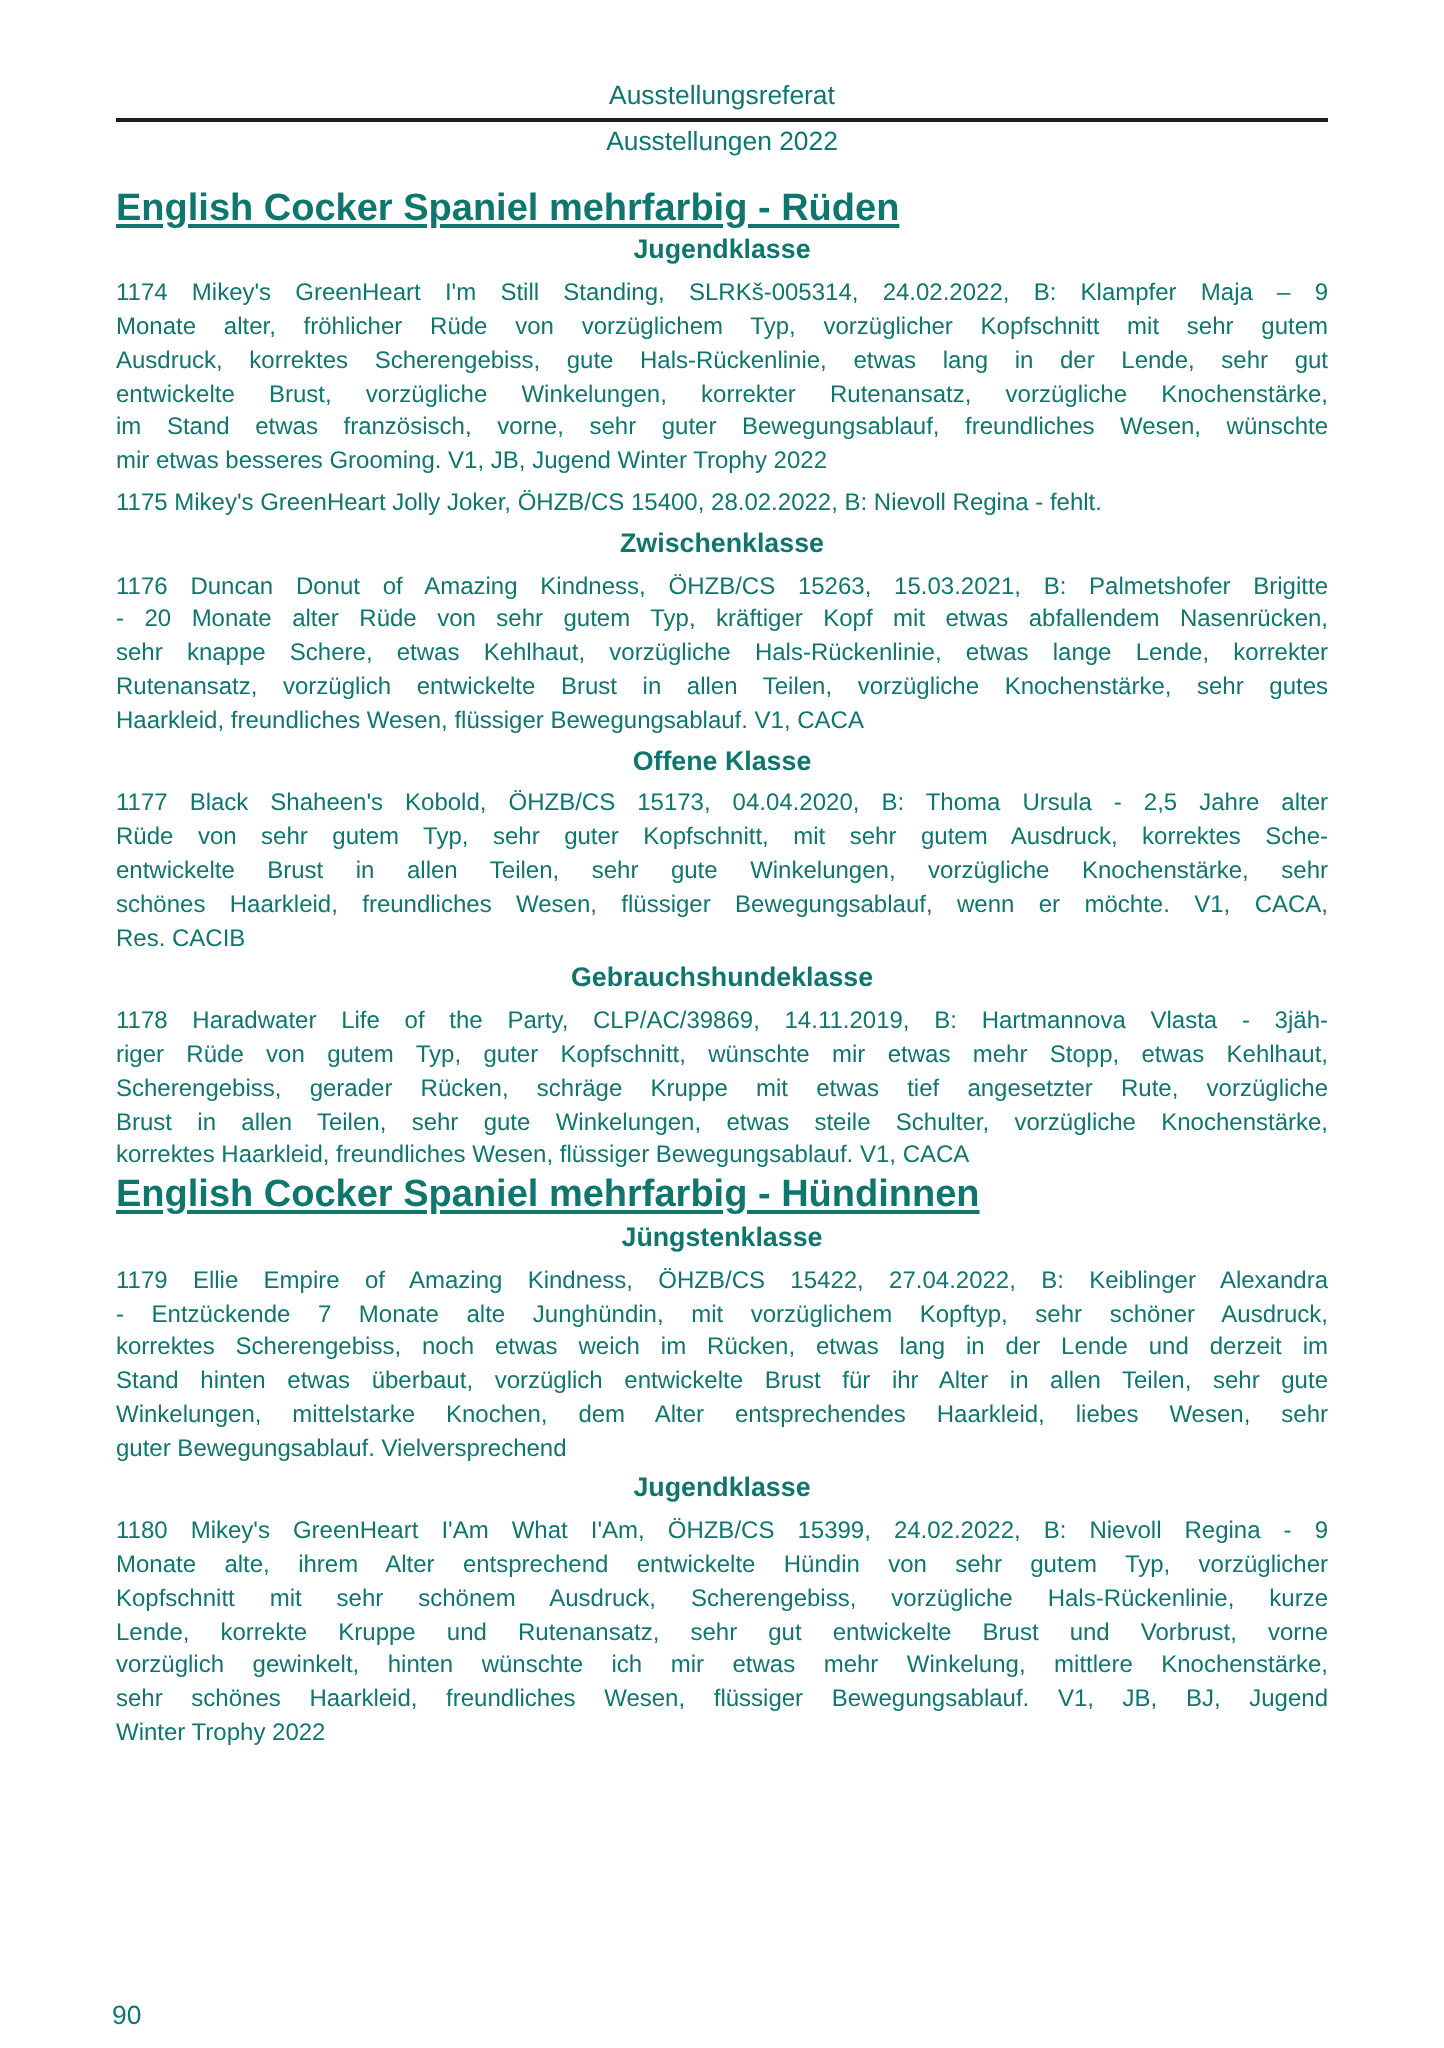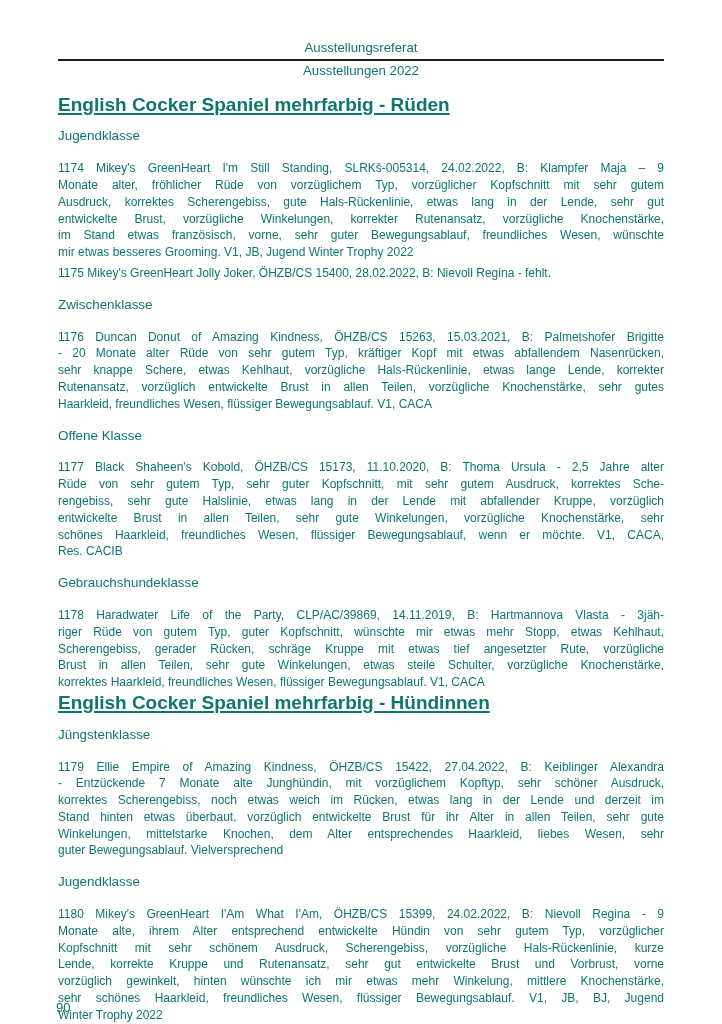--- a/index.html
+++ b/index.html
@@ -38,23 +38,24 @@
     font-weight: bold;
     text-decoration: underline;
     text-decoration-thickness: 1.5px;
     text-underline-offset: 2px;
     margin: 4px 0;
     white-space: nowrap;
   }
   .class-heading {
     font-size: 13.4px;
     line-height: 16.8px;
-    font-weight: normal;
-    margin: 15px 0;
+    font-weight: bold;
+    margin: 4px 0;
     white-space: nowrap;
+    text-align: center;
   }
   .entry { margin: 4px 0; }
   .entry .line {
     font-size: 12px;
     line-height: 16.8px;
     white-space: nowrap;
     text-align: justify;
     text-align-last: justify;
   }
   .entry .line.last {
@@ -96,23 +97,22 @@
         <div class="class-heading">Zwischenklasse</div>
         <div class="entry">
           <div class="line">1176 Duncan Donut of Amazing Kindness, ÖHZB/CS 15263, 15.03.2021, B: Palmetshofer Brigitte</div>
           <div class="line">- 20 Monate alter Rüde von sehr gutem Typ, kräftiger Kopf mit etwas abfallendem Nasenrücken,</div>
           <div class="line">sehr knappe Schere, etwas Kehlhaut, vorzügliche Hals-Rückenlinie, etwas lange Lende, korrekter</div>
           <div class="line">Rutenansatz, vorzüglich entwickelte Brust in allen Teilen, vorzügliche Knochenstärke, sehr gutes</div>
           <div class="line last">Haarkleid, freundliches Wesen, flüssiger Bewegungsablauf. V1, CACA</div>
         </div>
         <div class="class-heading">Offene Klasse</div>
         <div class="entry">
-          <div class="line">1177 Black Shaheen's Kobold, ÖHZB/CS 15173, 11.10.2020, B: Thoma Ursula - 2,5 Jahre alter</div>
+          <div class="line">1177 Black Shaheen's Kobold, ÖHZB/CS 15173, 04.04.2020, B: Thoma Ursula - 2,5 Jahre alter</div>
           <div class="line">Rüde von sehr gutem Typ, sehr guter Kopfschnitt, mit sehr gutem Ausdruck, korrektes Sche-</div>
-          <div class="line">rengebiss, sehr gute Halslinie, etwas lang in der Lende mit abfallender Kruppe, vorzüglich</div>
           <div class="line">entwickelte Brust in allen Teilen, sehr gute Winkelungen, vorzügliche Knochenstärke, sehr</div>
           <div class="line">schönes Haarkleid, freundliches Wesen, flüssiger Bewegungsablauf, wenn er möchte. V1, CACA,</div>
           <div class="line last">Res. CACIB</div>
         </div>
         <div class="class-heading">Gebrauchshundeklasse</div>
         <div class="entry">
           <div class="line">1178 Haradwater Life of the Party, CLP/AC/39869, 14.11.2019, B: Hartmannova Vlasta - 3jäh-</div>
           <div class="line">riger Rüde von gutem Typ, guter Kopfschnitt, wünschte mir etwas mehr Stopp, etwas Kehlhaut,</div>
           <div class="line">Scherengebiss, gerader Rücken, schräge Kruppe mit etwas tief angesetzter Rute, vorzügliche</div>
           <div class="line">Brust in allen Teilen, sehr gute Winkelungen, etwas steile Schulter, vorzügliche Knochenstärke,</div>

